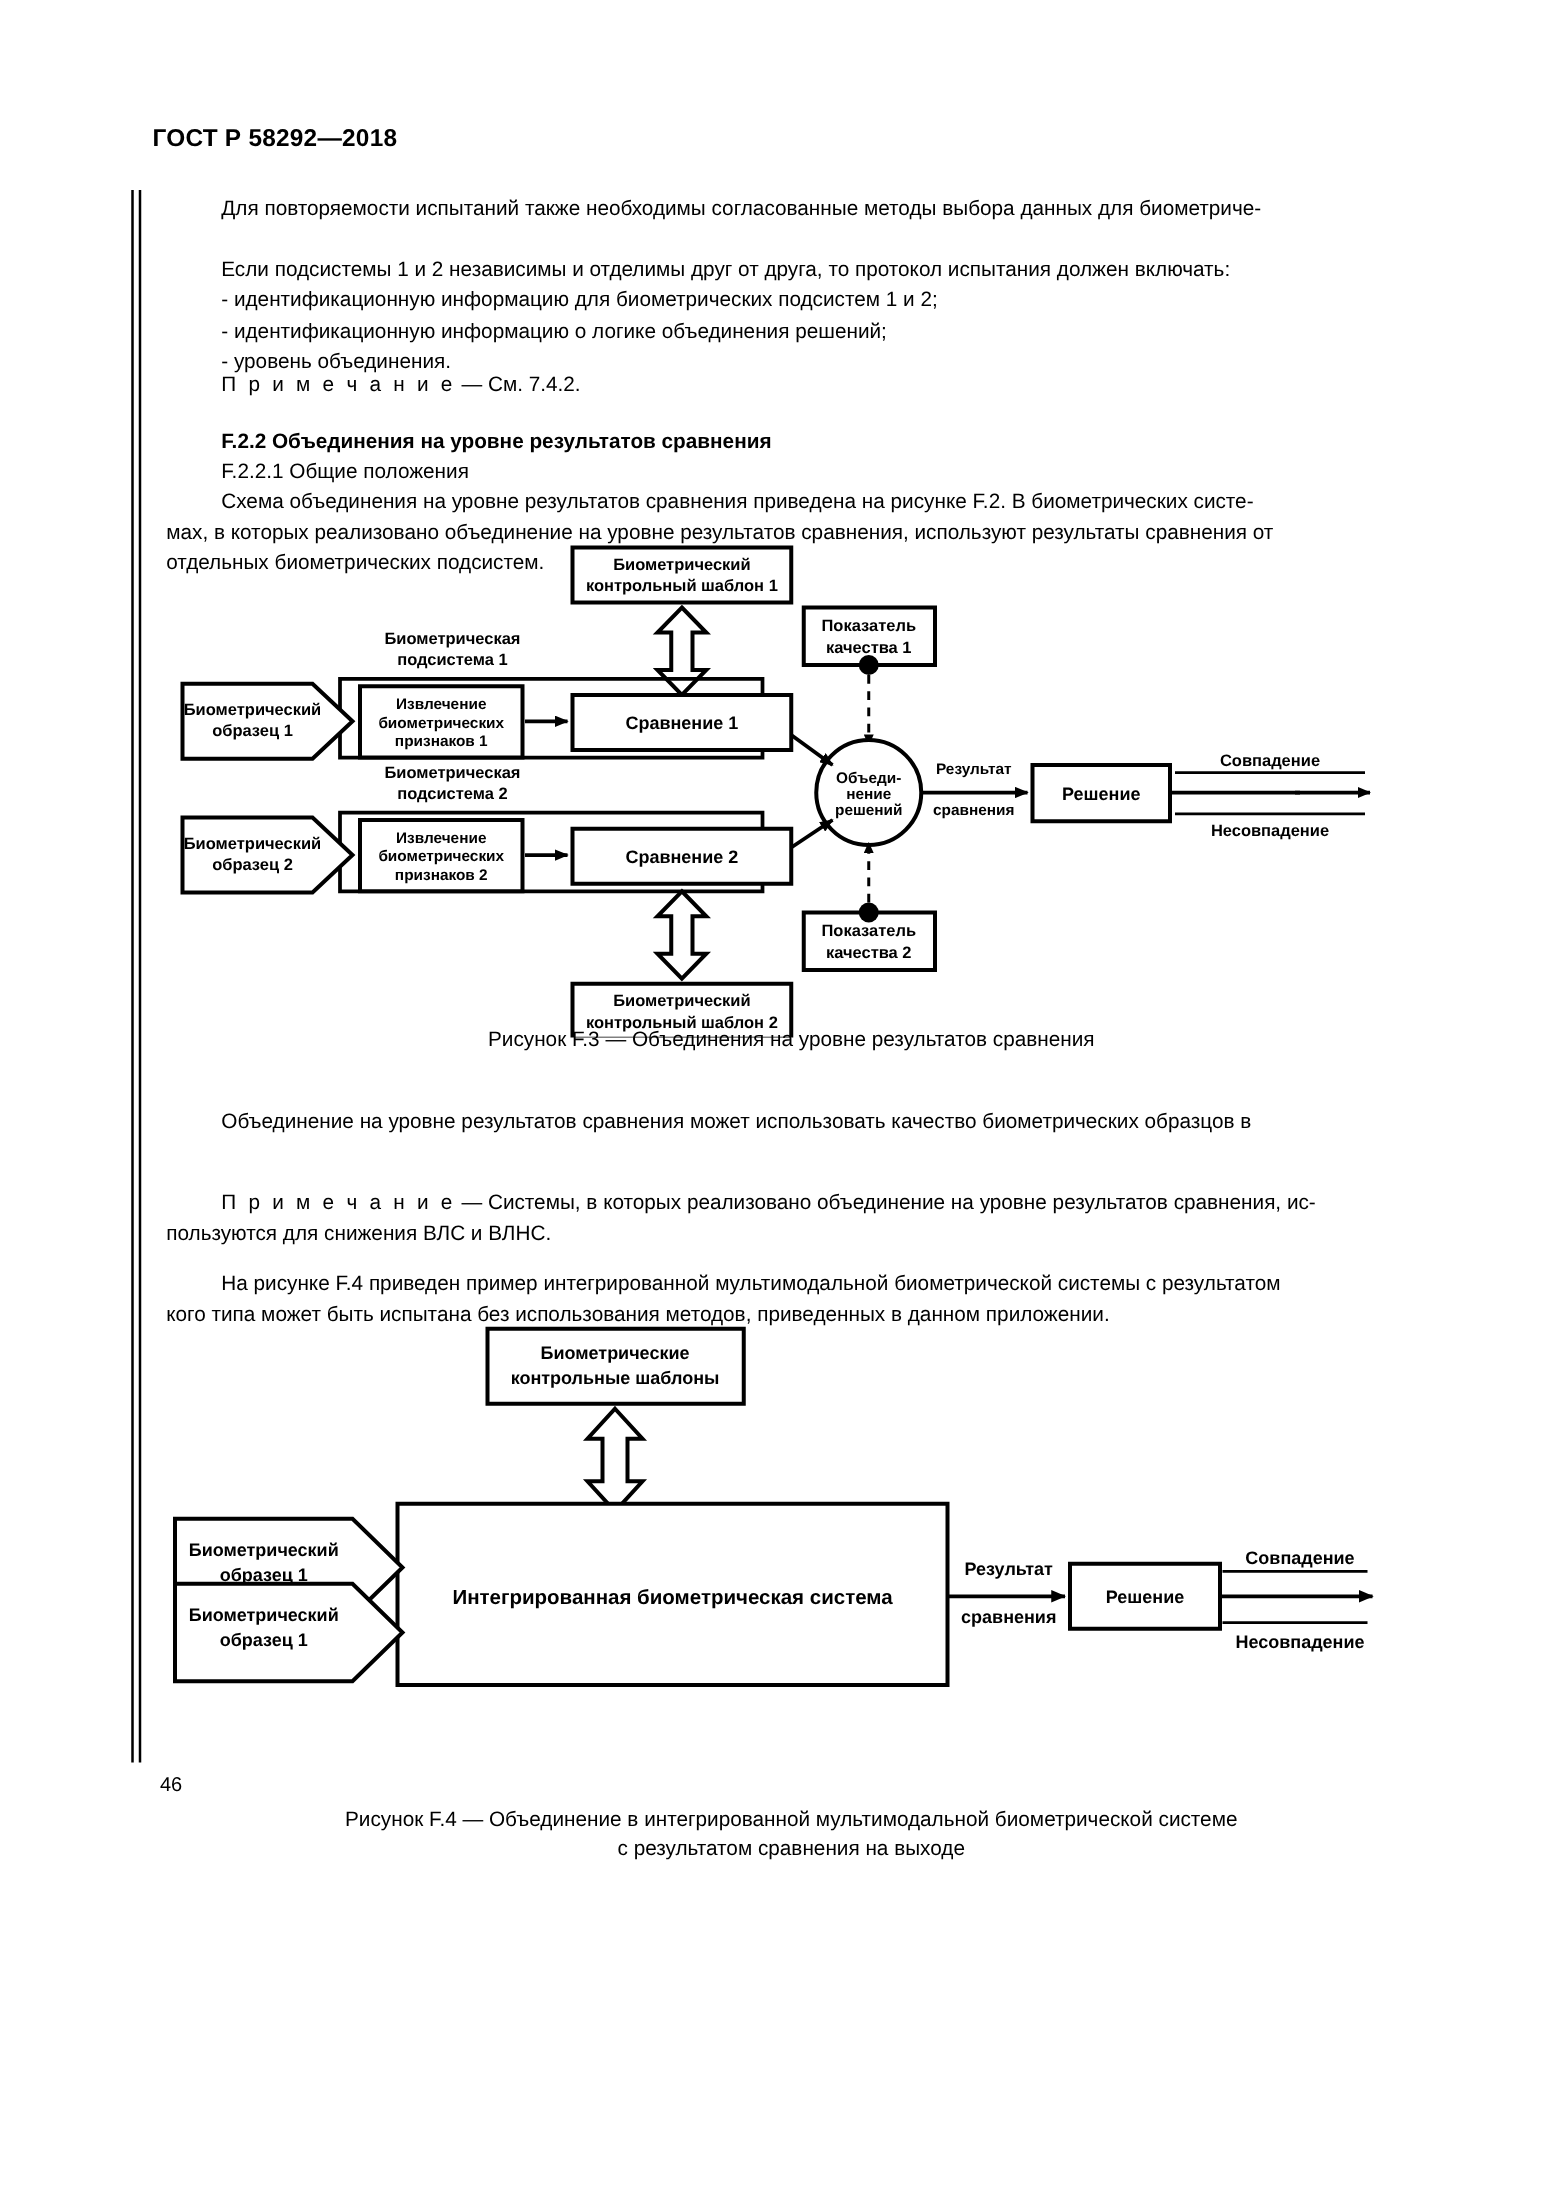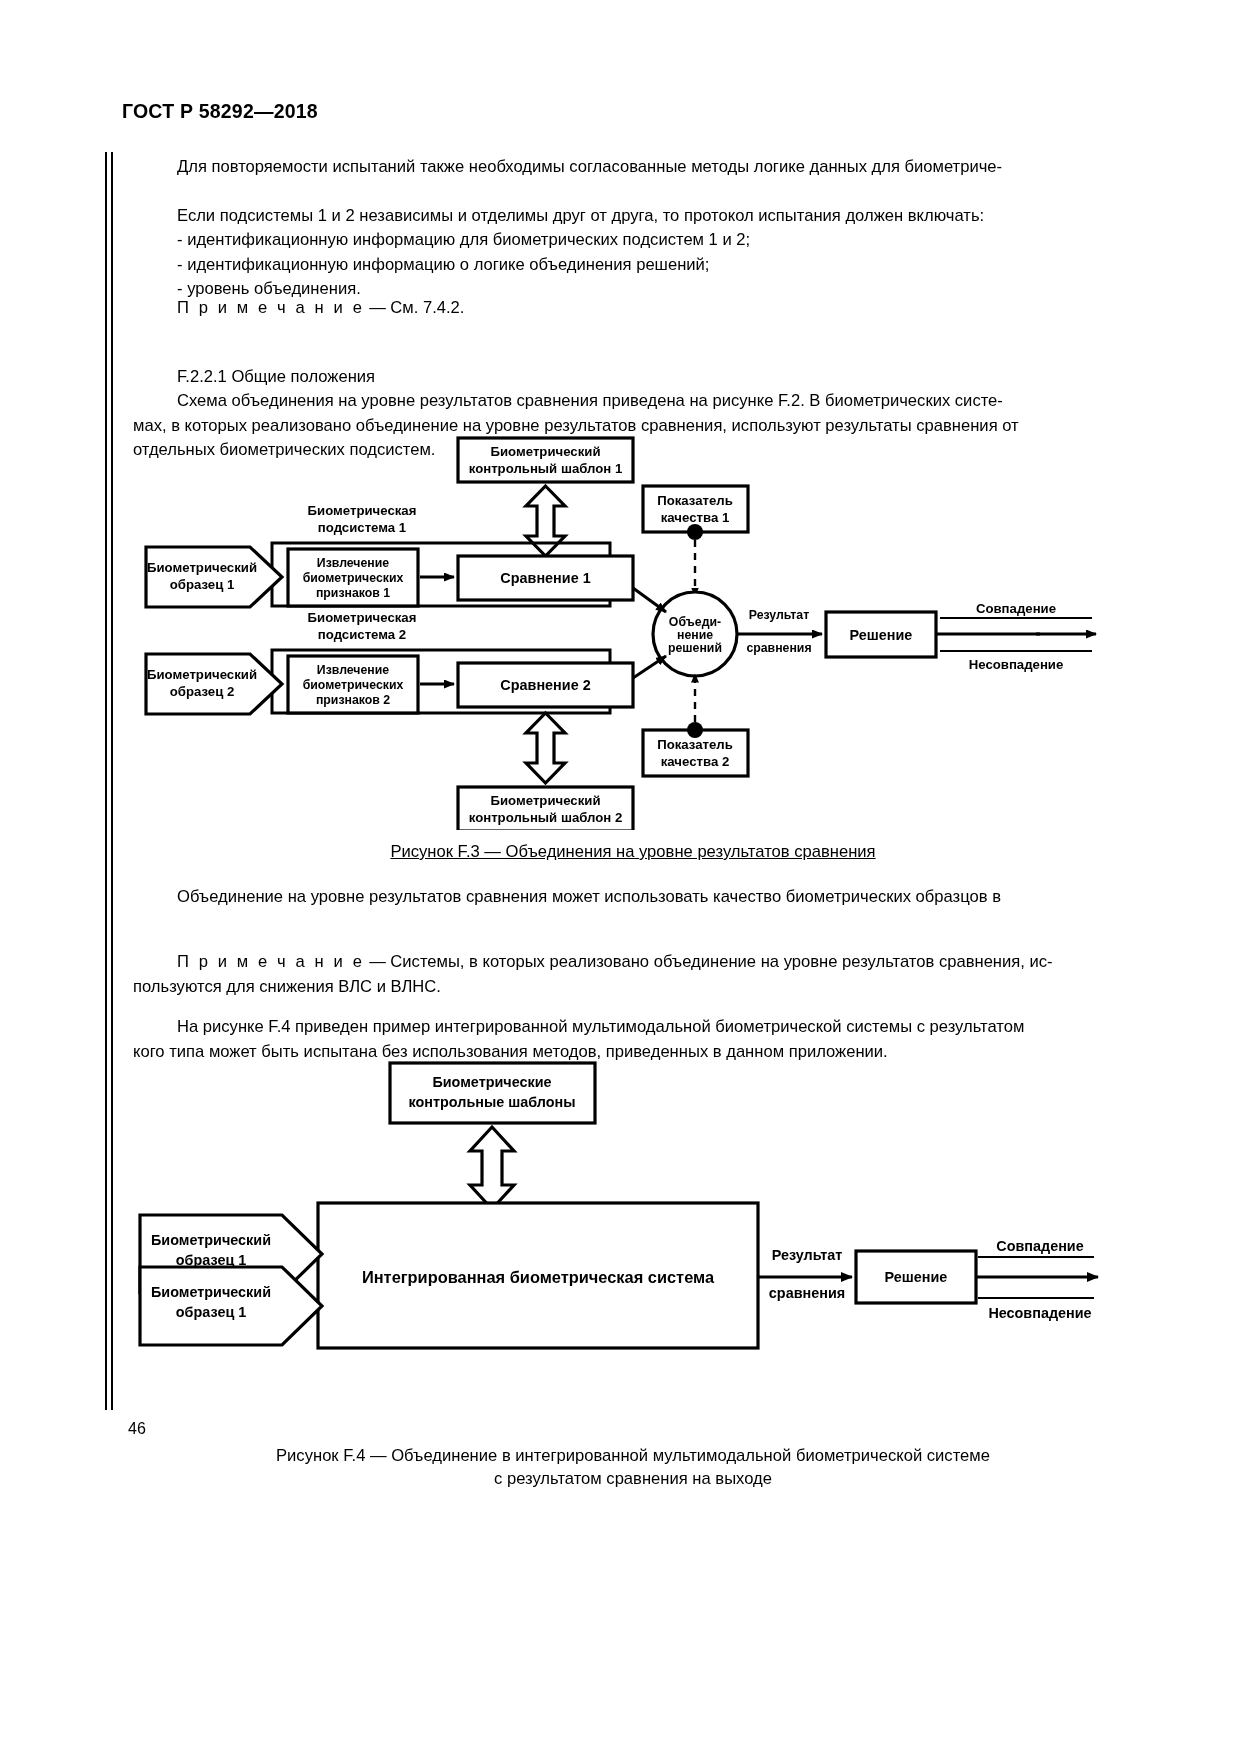--- a/index.html
+++ b/index.html
@@ -133,37 +133,40 @@
 <div class="page">
 
   <div class="doc-header">ГОСТ Р 58292—2018</div>
 
   <div class="margin-bars">
     <span class="b1"></span>
       <span class="b2"></span>
   </div>
 
   <div class="col" style="top:155px;">
-    <p class="indent">Для повторяемости испытаний также необходимы согласованные методы логике данных для биометриче-</p>
+    <p class="indent">Для повторяемости испытаний также необходимы согласованные методы выбора данных для биометриче-</p>
   </div>
 
   <div class="col nojust" style="top:204px;">
     <p class="indent">Если подсистемы 1 и 2 независимы и отделимы друг от друга, то протокол испытания должен включать:</p>
   </div>
 
   <div class="col nojust" style="top:228px;">
     <p class="indent">- идентификационную информацию для биометрических подсистем 1 и 2;</p>
     <p class="indent">- идентификационную информацию о логике объединения решений;</p>
     <p class="indent">- уровень объединения.</p>
   </div>
 
   <div class="col nojust" style="top:296px;">
     <p class="indent"><span class="spaced">П р и м е ч а н и е</span> <span>—  См. 7.4.2.</span></p>
   </div>
 
+  <div class="col nojust" style="top:341px;">
+    <p class="indent bold">F.2.2 Объединения на уровне результатов сравнения</p>
+  </div>
 
   <div class="col nojust" style="top:365px;">
     <p class="indent">F.2.2.1 Общие положения</p>
   </div>
 
   <div class="col" style="top:389px;">
     <p class="indent">Схема объединения на уровне результатов сравнения приведена на рисунке F.2. В биометрических систе-</p>
     <p>мах, в которых реализовано объединение на уровне результатов сравнения, используют результаты сравнения от</p>
     <p class="nojust">отдельных биометрических подсистем.</p>
   </div>
@@ -260,21 +263,21 @@
       <line class="dg-dash" x1="585" y1="292" x2="585" y2="244" marker-end="url(#arrHeadSm)"></line>
 
       <path class="dg-arrowshape" d="M435.5,283 L455,303 L444,303 L444,333 L455,333 L435.5,353 L416,333 L427,333 L427,303 L416,303 Z"></path>
 
       <rect class="dg-box" x="348" y="357" width="175" height="44"></rect>
       <text class="t11" x="435.5" y="375" text-anchor="middle">Биометрический</text>
       <text class="t11" x="435.5" y="392" text-anchor="middle">контрольный шаблон 2</text>
     </svg>
   </div>
 
-  <div class="caption" style="top:840px;text-decoration:underline;">
+  <div class="caption" style="top:820px;">
     <span>Рисунок F.3 — Объединения на уровне результатов сравнения</span>
   </div>
 
   <div class="col" style="top:885px;">
     <p class="indent">Объединение на уровне результатов сравнения может использовать качество биометрических образцов в</p>
   </div>
 
   <div class="col" style="top:950px;">
     <p class="indent"><span class="spaced">П р и м е ч а н и е</span> <span>—   Системы, в которых реализовано объединение на уровне результатов сравнения, ис-</span></p>
     <p class="nojust">пользуются для снижения ВЛС и ВЛНС.</p>

